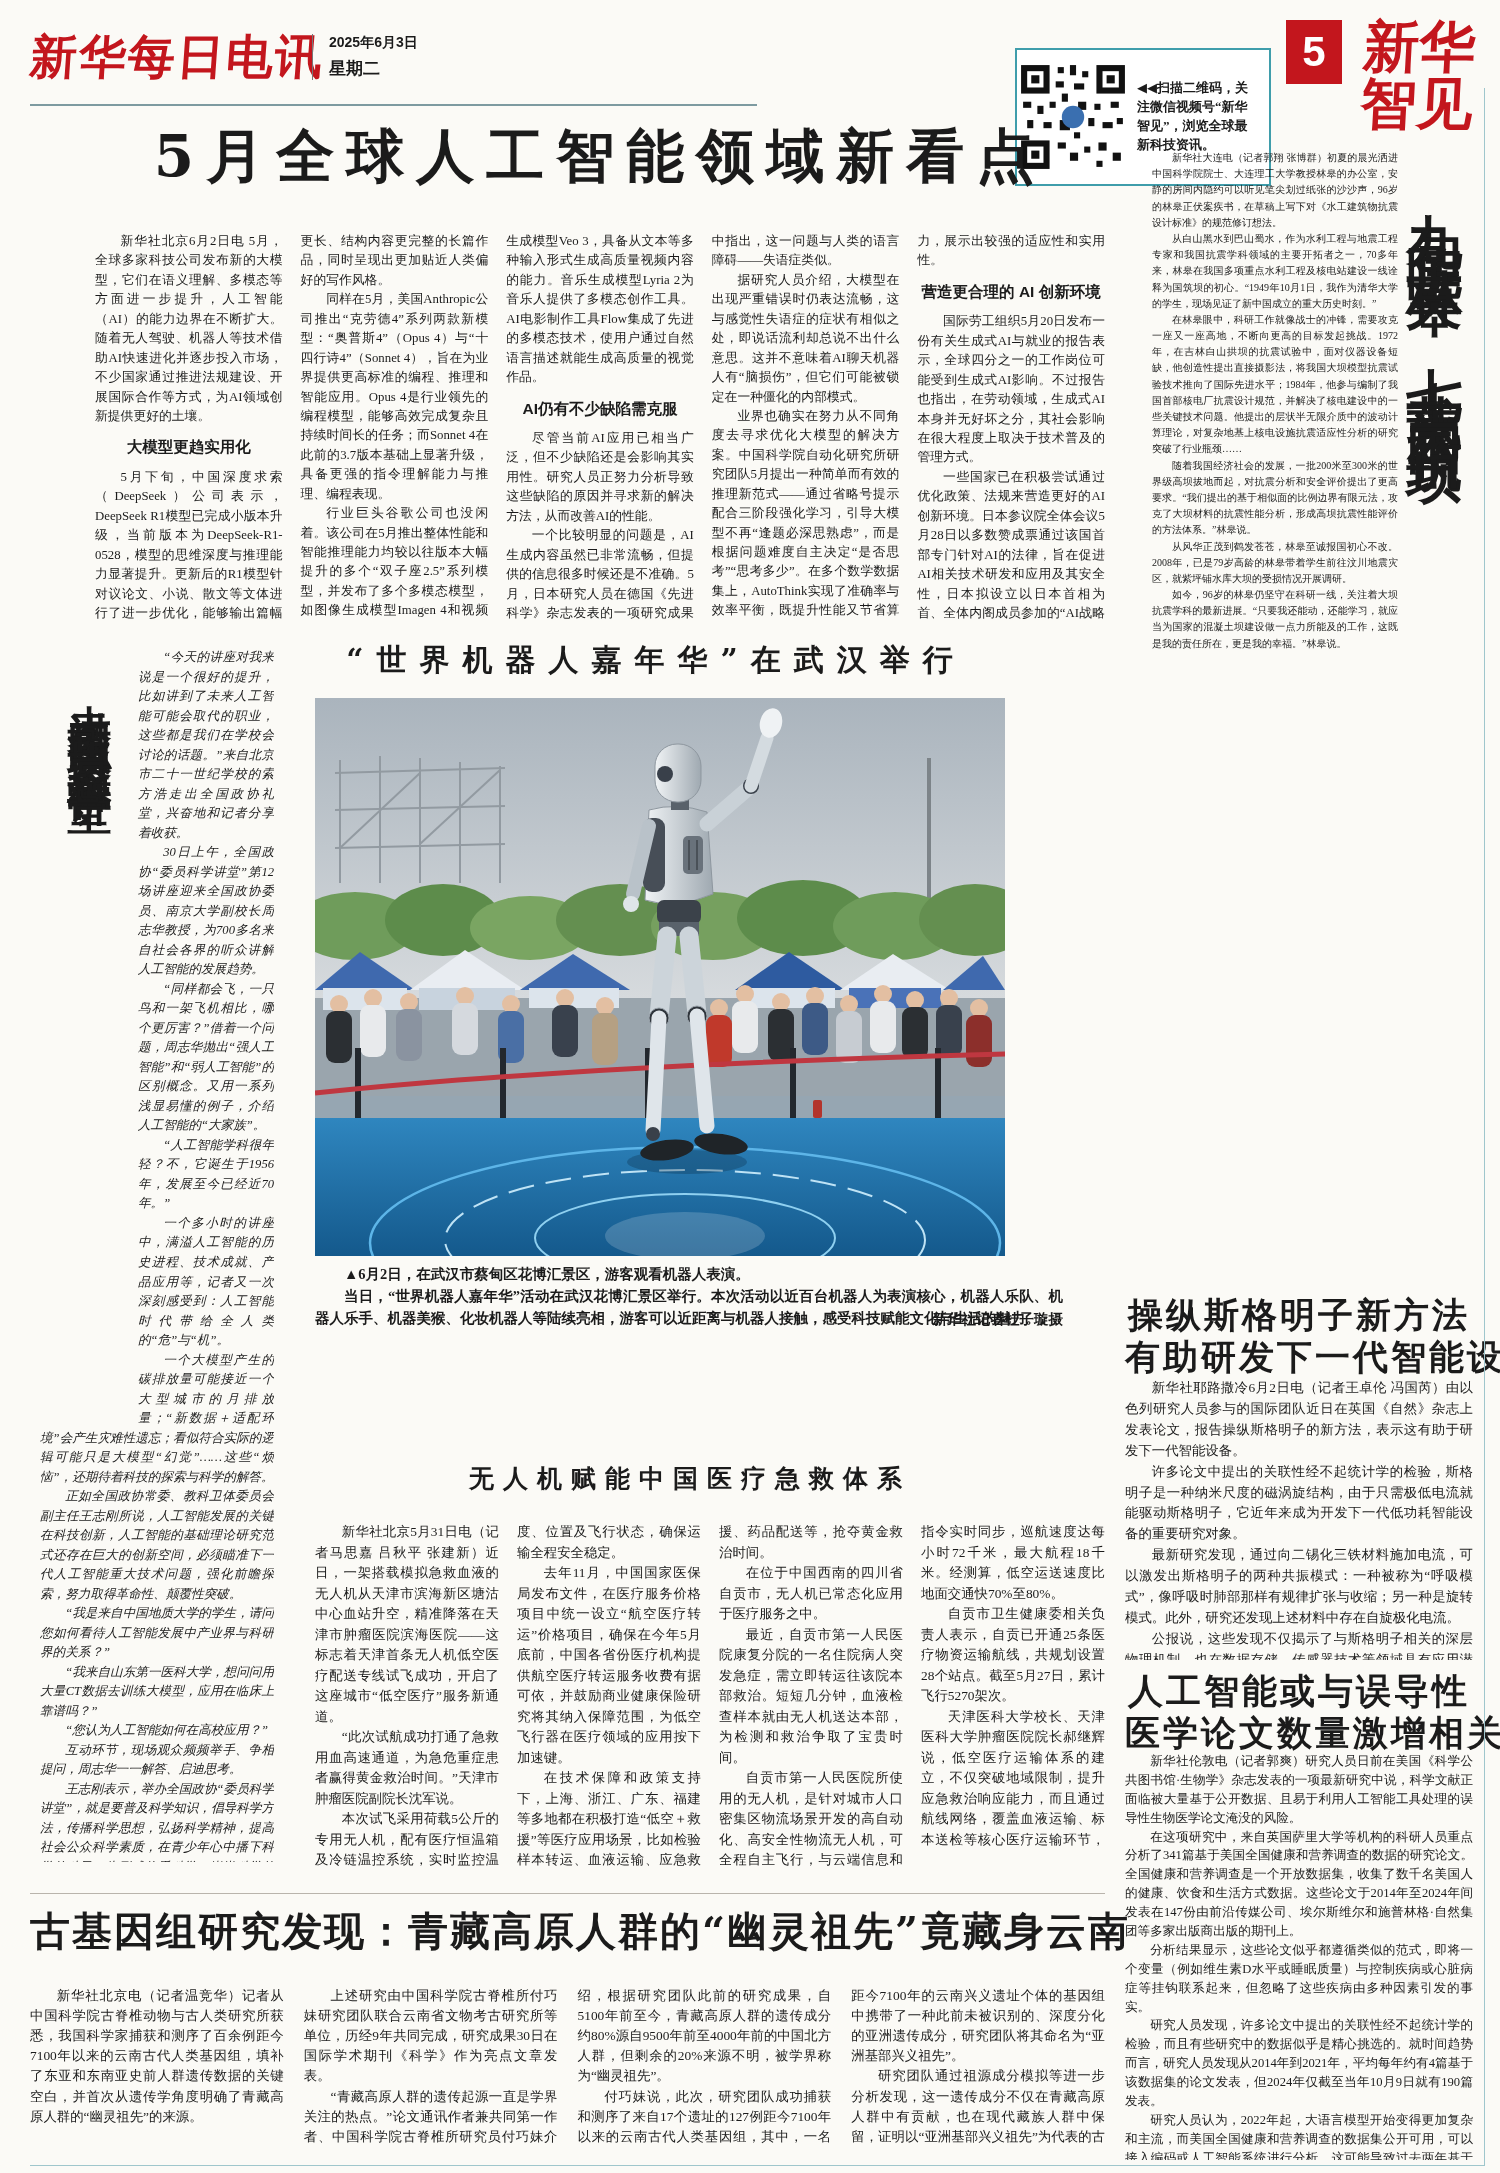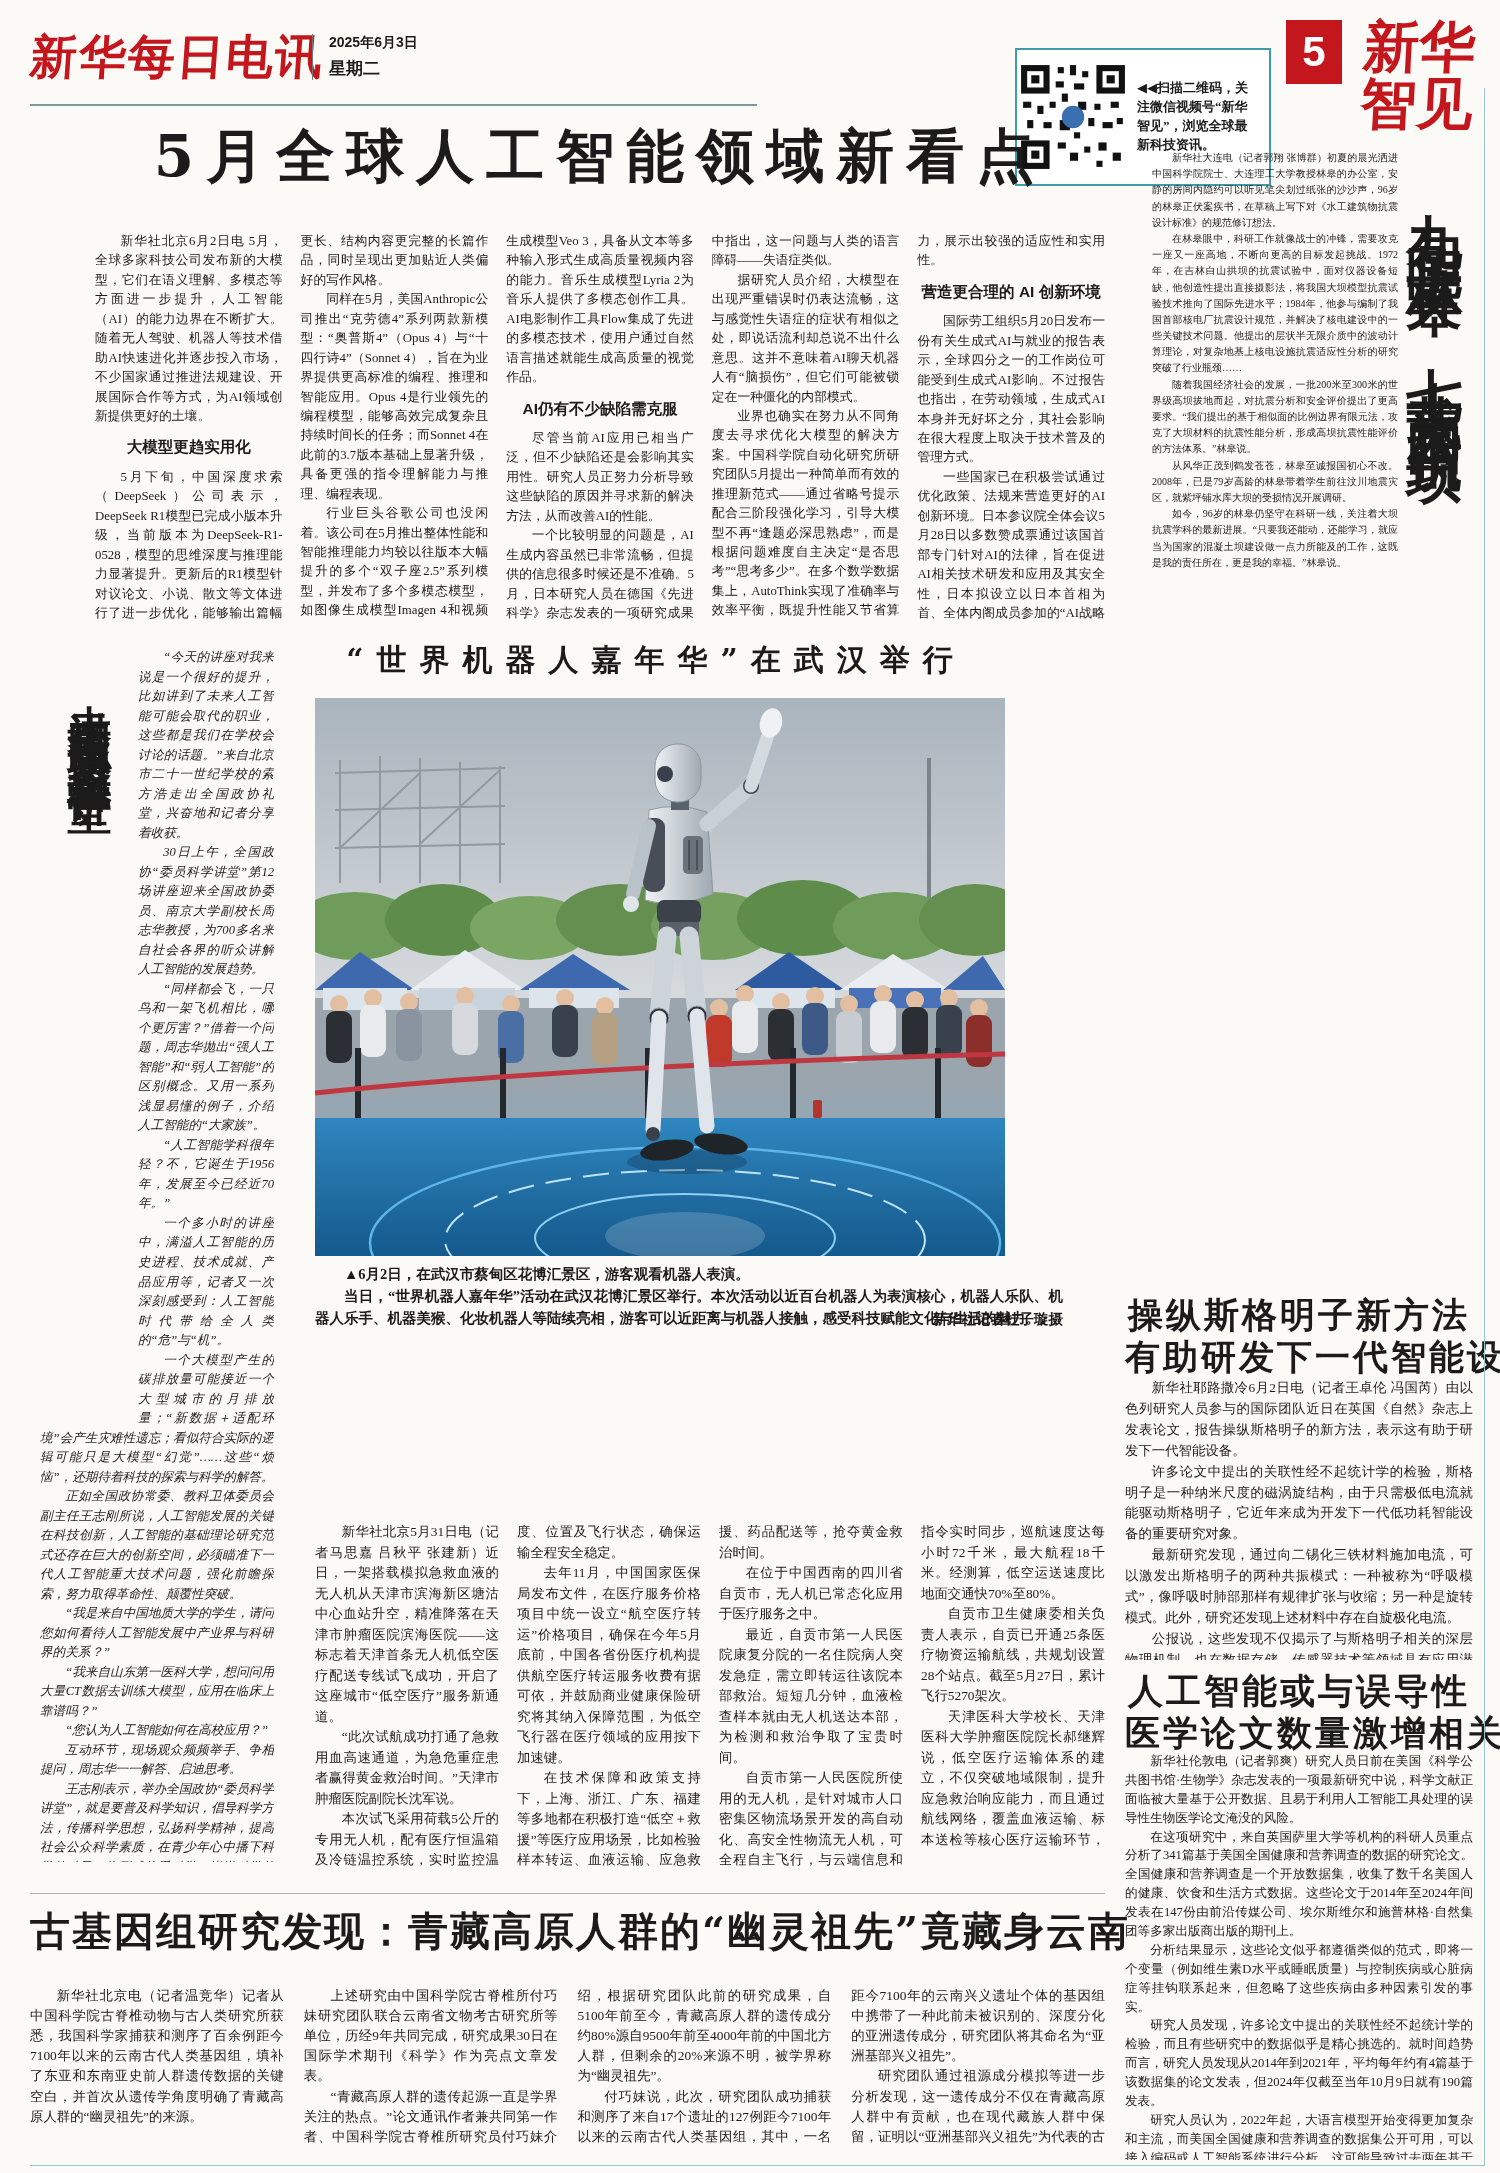--- a/index.html
+++ b/index.html
@@ -291,35 +291,37 @@
         <ellipse cx="406" cy="446" rx="27" ry="10" fill="#1f2428" transform="rotate(8 406 446)"></ellipse>
       </g>
     </svg>
   </div>
   <div class="abs photo-caption">
     <span class="cap-credit">新华社记者杜子璇摄</span>
   <p>▲6月2日，在武汉市蔡甸区花博汇景区，游客观看机器人表演。</p>
       <p>当日，“世界机器人嘉年华”活动在武汉花博汇景区举行。本次活动以近百台机器人为表演核心，机器人乐队、机器人乐手、机器美猴、化妆机器人等陆续亮相，游客可以近距离与机器人接触，感受科技赋能文化与生活的魅力。</p>
     </div>
 
+  <div class="abs drone-subhead">无人机赋能中国医疗急救体系</div>
   <div class="abs drone-body">
       <p>新华社北京5月31日电（记者马思嘉 吕秋平 张建新）近日，一架搭载模拟急救血液的无人机从天津市滨海新区塘沽中心血站升空，精准降落在天津市肿瘤医院滨海医院——这标志着天津首条无人机低空医疗配送专线试飞成功，开启了这座城市“低空医疗”服务新通道。</p>
       <p>“此次试航成功打通了急救用血高速通道，为急危重症患者赢得黄金救治时间。”天津市肿瘤医院副院长沈军说。</p>
       <p>本次试飞采用荷载5公斤的专用无人机，配有医疗恒温箱及冷链温控系统，实时监控温度、位置及飞行状态，确保运输全程安全稳定。</p>
       <p>去年11月，中国国家医保局发布文件，在医疗服务价格项目中统一设立“航空医疗转运”价格项目，确保在今年5月底前，中国各省份医疗机构提供航空医疗转运服务收费有据可依，并鼓励商业健康保险研究将其纳入保障范围，为低空飞行器在医疗领域的应用按下加速键。</p>
       <p>在技术保障和政策支持下，上海、浙江、广东、福建等多地都在积极打造“低空＋救援”等医疗应用场景，比如检验样本转运、血液运输、应急救援、药品配送等，抢夺黄金救治时间。</p>
       <p>在位于中国西南的四川省自贡市，无人机已常态化应用于医疗服务之中。</p>
       <p>最近，自贡市第一人民医院康复分院的一名住院病人突发急症，需立即转运往该院本部救治。短短几分钟，血液检查样本就由无人机送达本部，为检测和救治争取了宝贵时间。</p>
       <p>自贡市第一人民医院所使用的无人机，是针对城市人口密集区物流场景开发的高自动化、高安全性物流无人机，可全程自主飞行，与云端信息和指令实时同步，巡航速度达每小时72千米，最大航程18千米。经测算，低空运送速度比地面交通快70%至80%。</p>
       <p>自贡市卫生健康委相关负责人表示，自贡已开通25条医疗物资运输航线，共规划设置28个站点。截至5月27日，累计飞行5270架次。</p>
       <p>天津医科大学校长、天津医科大学肿瘤医院院长郝继辉说，低空医疗运输体系的建立，不仅突破地域限制，提升应急救治响应能力，而且通过航线网络，覆盖血液运输、标本送检等核心医疗运输环节，实现了医疗资源利用效率的全面提升。</p>
     </div>
 
   <div class="abs lg-body">
       <p>新华社大连电（记者郭翔 张博群）初夏的晨光洒进中国科学院院士、大连理工大学教授林皋的办公室，安静的房间内隐约可以听见笔尖划过纸张的沙沙声，96岁的林皋正伏案疾书，在草稿上写下对《水工建筑物抗震设计标准》的规范修订想法。</p>
+      <p>从白山黑水到巴山蜀水，作为水利工程与地震工程专家和我国抗震学科领域的主要开拓者之一，70多年来，林皋在我国多项重点水利工程及核电站建设一线诠释为国筑坝的初心。“1949年10月1日，我作为清华大学的学生，现场见证了新中国成立的重大历史时刻。”</p>
       <p>在林皋眼中，科研工作就像战士的冲锋，需要攻克一座又一座高地，不断向更高的目标发起挑战。1972年，在吉林白山拱坝的抗震试验中，面对仪器设备短缺，他创造性提出直接摄影法，将我国大坝模型抗震试验技术推向了国际先进水平；1984年，他参与编制了我国首部核电厂抗震设计规范，并解决了核电建设中的一些关键技术问题。他提出的层状半无限介质中的波动计算理论，对复杂地基上核电设施抗震适应性分析的研究突破了行业瓶颈……</p>
       <p>随着我国经济社会的发展，一批200米至300米的世界级高坝拔地而起，对抗震分析和安全评价提出了更高要求。“我们提出的基于相似面的比例边界有限元法，攻克了大坝材料的抗震性能分析，形成高坝抗震性能评价的方法体系。”林皋说。</p>
       <p>从风华正茂到鹤发苍苍，林皋至诚报国初心不改。2008年，已是79岁高龄的林皋带着学生前往汶川地震灾区，就紫坪铺水库大坝的受损情况开展调研。</p>
       <p>如今，96岁的林皋仍坚守在科研一线，关注着大坝抗震学科的最新进展。“只要我还能动，还能学习，就应当为国家的混凝土坝建设做一点力所能及的工作，这既是我的责任所在，更是我的幸福。”林皋说。</p>
     </div>
   <div class="abs lg-title">九旬院士林皋：七十载为国筑坝</div>
 
   <div class="abs sk-head" style="left:1125px;top:1292px;">操纵斯格明子新方法</div>
   <div class="abs sk-head" style="left:1125px;top:1334px;">有助研发下一代智能设备</div>
   <div class="abs sk-body">

